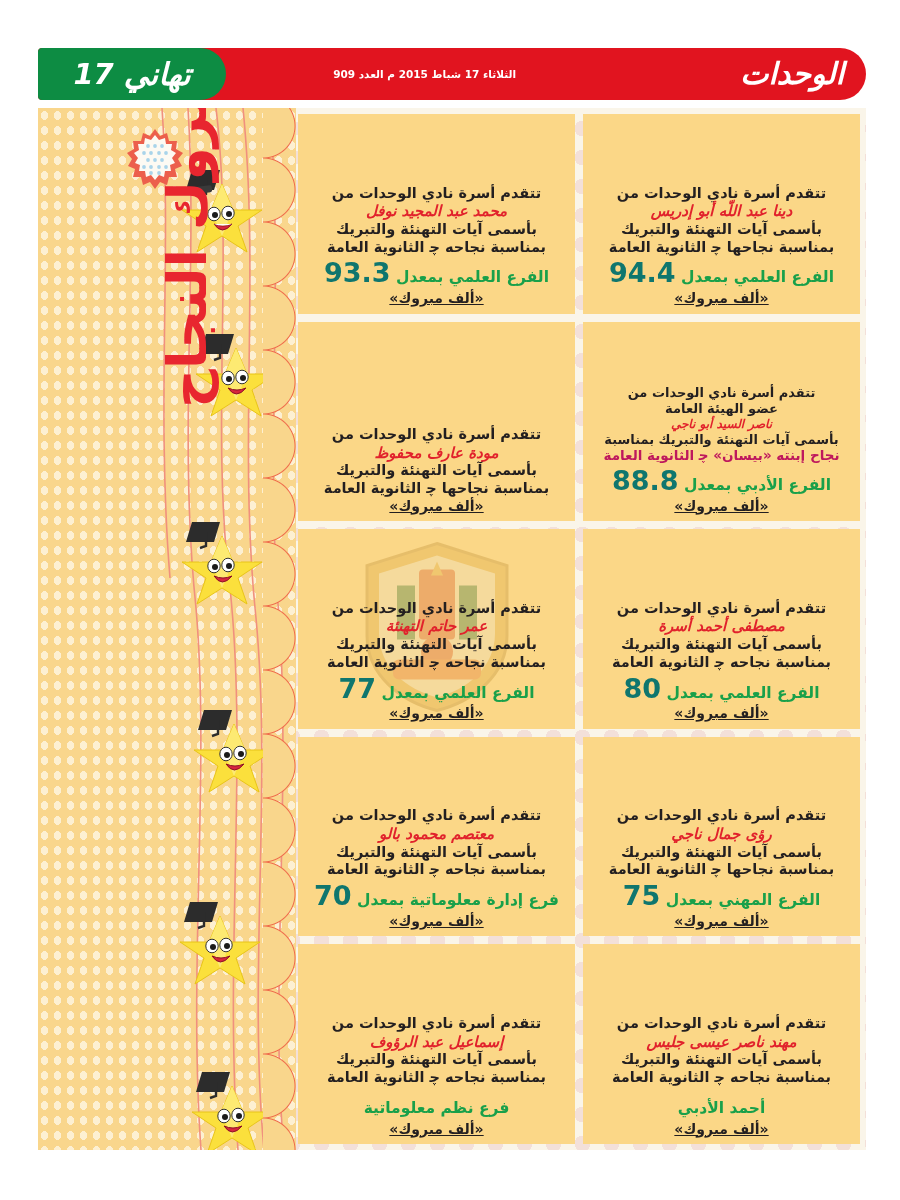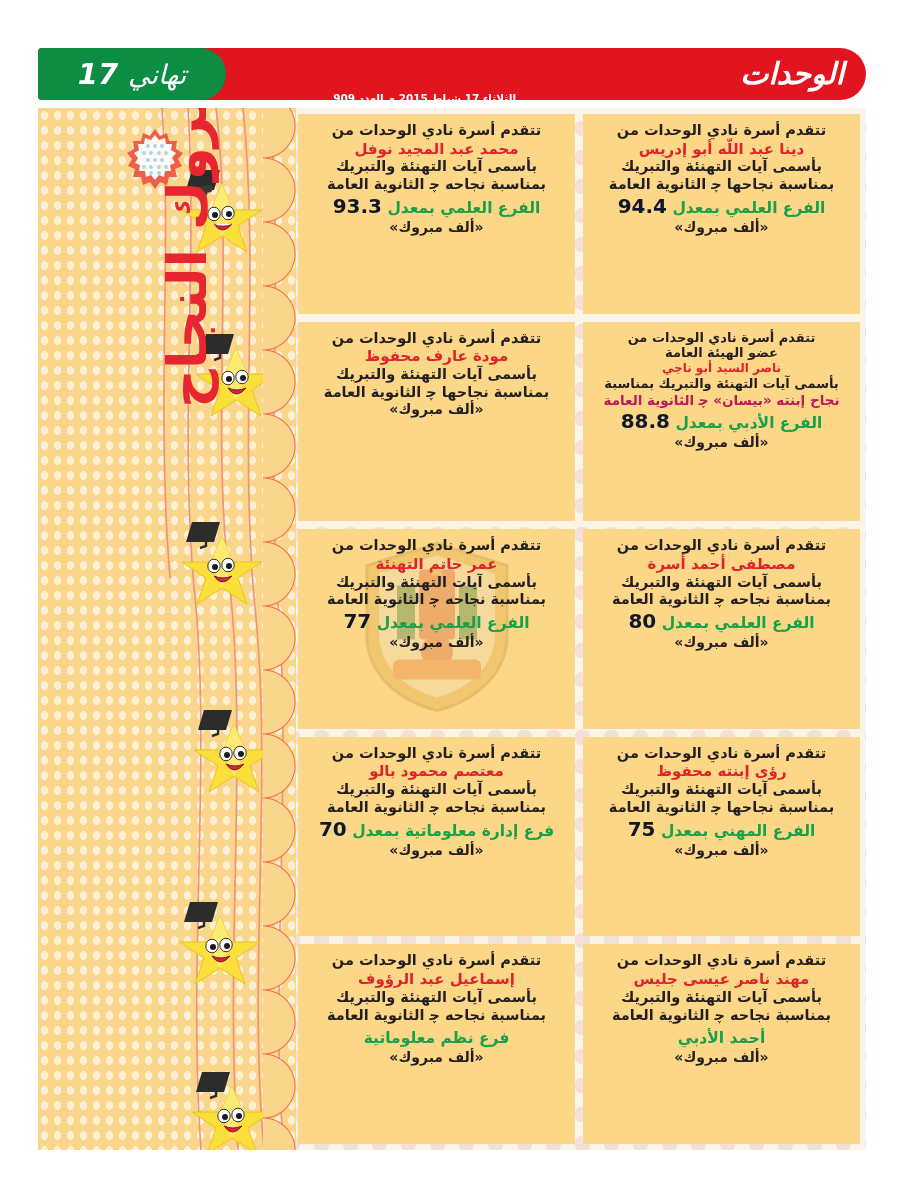--- a/index.html
+++ b/index.html
@@ -44,40 +44,39 @@
     white-space: nowrap;
   }
   .masthead-date {
     position: absolute;
     right: 350px; top: 50%;
     transform: translateY(-50%);
     color: #ffffff;
     font-size: 10.5px;
     font-weight: bold;
     white-space: nowrap;
-    margin-top: 24px;
   }
   .section-badge {
     position: absolute;
     left: 0px; top: 0px;
     width: 188px; height: 52px;
     background: #0d8c43;
     border-top-right-radius: 26px;
     border-bottom-right-radius: 26px;
     border-top-left-radius: 4px;
     border-bottom-left-radius: 4px;
     display: flex;
     align-items: center;
     justify-content: center;
     gap: 10px;
   }
   .section-badge .sb-label {
     color: #ffffff;
-    font-size: 27px;
-    font-weight: normal;
+    font-size: 31px;
+    font-weight: bold;
     font-style: italic;
     line-height: 1;
   }
   .section-badge .sb-num {
     color: #ffffff;
     font-size: 29px;
     font-weight: bold;
     font-style: italic;
     line-height: 1;
   }
@@ -160,21 +159,21 @@
     grid-auto-rows: 1fr;
     gap: 8px 8px;
     direction: rtl;
   }
   .card {
     background: #fbd787;
     padding: 8px 10px 6px 10px;
     display: flex;
     flex-direction: column;
     align-items: center;
-    justify-content: flex-start;
+    justify-content: flex-end;
     text-align: center;
     direction: rtl;
     overflow: hidden;
     position: relative;
   }
   .card .ln {
     color: #231f20;
     font-size: 14.5px;
     font-weight: bold;
     line-height: 1.22;
@@ -182,47 +181,49 @@
   }
   .card .ln-sm {
     font-size: 13px;
   }
   .card .name {
     color: #e1222c;
     font-size: 15px;
     font-weight: bold;
     line-height: 1.25;
     white-space: nowrap;
+    font-style: italic;
   }
   .card .name-sm { font-size: 12px; }
   .card .branch {
     color: #19a04a;
     font-size: 15.5px;
     font-weight: bold;
     line-height: 1.25;
     white-space: nowrap;
   }
   .card .branch .grade {
-    font-size: 20px;
-    color: #0f172a;
+    font-size: 27px;
+    color: #0f766e;
     font-weight: bold;
   }
   .card .redline {
     color: #be185d;
     font-size: 13.5px;
     font-weight: bold;
     line-height: 1.22;
     white-space: nowrap;
   }
   .card .closing {
     color: #231f20;
     font-size: 14px;
     font-weight: bold;
     line-height: 1.25;
     white-space: nowrap;
+    text-decoration: underline;
   }
   
   .watermark {
     position: absolute;
     left: 50%; top: 50%;
     transform: translate(-50%,-50%);
     opacity: .30;
     pointer-events: none;
     z-index: 0;
   }
@@ -464,21 +465,21 @@
         <div class="ln">بمناسبة نجاحه ﭼ الثانوية العامة</div>
         <div class="branch">
           <span>الفرع العلمي بمعدل</span>
           <span class="grade">77</span>
         </div>
         <div class="closing">«ألف مبروك»</div>
       </div>
 
       <div class="card">
         <div class="ln">تتقدم أسرة نادي الوحدات من</div>
-        <div class="name">رؤى إبنته محفوظ</div>
+        <div class="name">رؤى جمال ناجي</div>
         <div class="ln">بأسمى آيات التهنئة والتبريك</div>
         <div class="ln">بمناسبة نجاحها ﭼ الثانوية العامة</div>
         <div class="branch">
           <span>الفرع المهني بمعدل</span>
           <span class="grade">75</span>
         </div>
         <div class="closing">«ألف مبروك»</div>
       </div>
 
       <div class="card">

